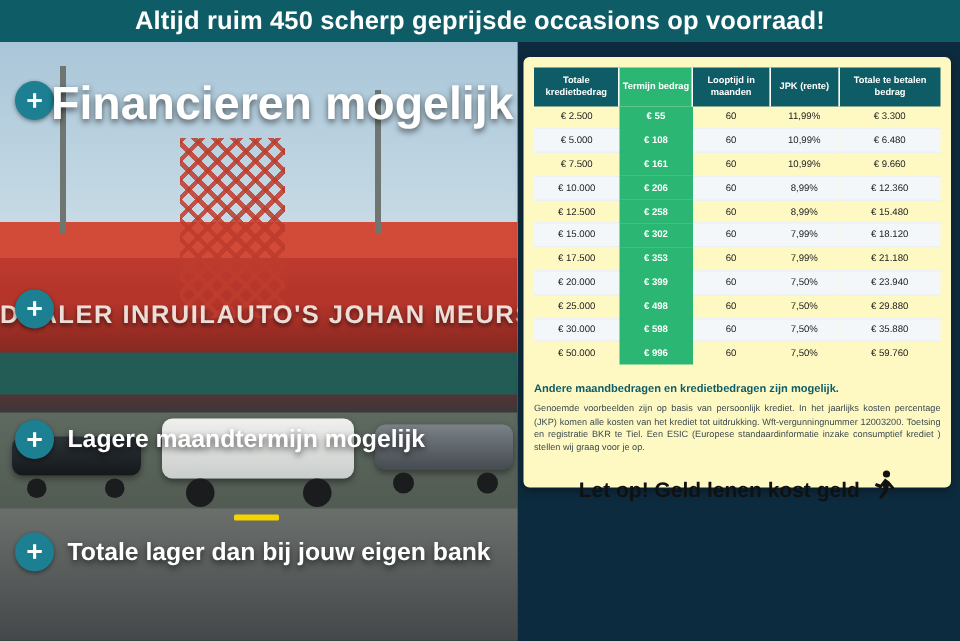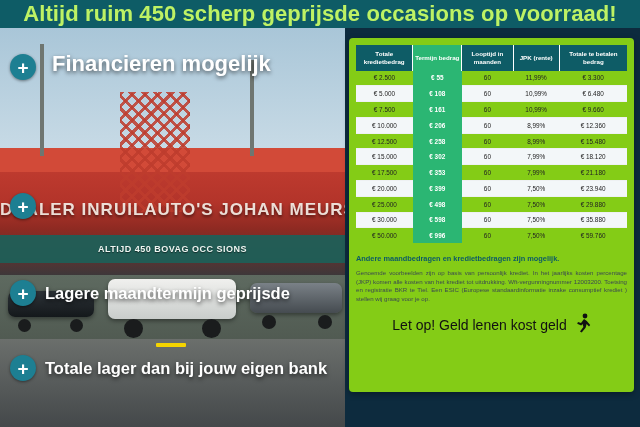--- a/index.html
+++ b/index.html
@@ -68,34 +68,33 @@
   .photo .wheel { position:absolute; background:#1a1c1d; border-radius:50%; }
   .photo .plate { position:absolute; background:#f5d400; height:4px; border-radius:1px; }
 
   
   .banner {
     position:absolute; left:0; top:0; width:640px; height:28px;
     background:#0e5c66;
     display:flex; align-items:center; justify-content:center;
   }
   .banner-text {
-    color:#bef264; font-size:22px; font-weight:bold; letter-spacing:.1px;
+    color:#ffffff; font-size:17px; font-weight:bold; letter-spacing:.1px;
     white-space:nowrap;
   }
 
   
   .left {
     position:absolute; left:0; top:28px; width:345px; height:399px;
   }
   .headline {
     position:absolute; left:34px; top:24px; width:300px;
-    color:#ffffff; font-size:22px; font-weight:bold; line-height:1.12;
+    color:#ffffff; font-size:31px; font-weight:bold; line-height:1.12;
     text-shadow:0 2px 4px rgba(0,0,0,.6);
     white-space:nowrap;
-    margin-left:18px;
   }
   .subheadline {
     position:absolute; left:62px; top:56px; width:280px;
     color:#ffffff; font-size:23px; font-weight:bold;
     text-shadow:0 2px 4px rgba(0,0,0,.6);
     white-space:nowrap;
   }
   .bullet {
     position:absolute; left:10px; display:flex; align-items:center; gap:9px;
   }
@@ -111,22 +110,22 @@
     color:#ffffff; font-size:16.5px; font-weight:bold;
     text-shadow:0 2px 4px rgba(0,0,0,.65);
     white-space:nowrap;
   }
   .b1 { top:165px; }
   .b2 { top:252px; }
   .b3 { top:327px; }
 
   
   .card {
-    position:absolute; left:349px; top:38px; width:285px; height:354px;
-    background:#84cc16; border-radius:4px;
+    position:absolute; left:349px; top:38px; width:285px; height:287px;
+    background:#fef9c3; border-radius:4px;
     box-shadow:0 2px 6px rgba(0,0,0,.35);
     padding:7px 7px 6px 7px;
   }
   table.rates {
     width:100%; border-collapse:collapse; table-layout:fixed;
   }
   table.rates th {
     background:#0e5c66; color:#ffffff; font-size:6.2px; font-weight:bold;
     padding:5px 1px; line-height:1.25; text-align:center; vertical-align:middle;
     border-right:1px solid #ffffff;
@@ -150,39 +149,38 @@
     line-height:1.3;
   }
   .note-body {
     margin-top:5px; color:#3c4a50; font-size:6.1px; line-height:1.45;
     text-align:justify;
   }
   .warn {
     margin-top:9px; display:flex; align-items:center; justify-content:center; gap:8px;
   }
   .warn-text {
-    color:#111; font-size:14px; font-weight:normal; white-space:nowrap;
+    color:#111; font-size:14px; font-weight:bold; white-space:nowrap;
   }
   .runner { flex:0 0 auto; }
 </style>
 </head>
 <body>
 
 <div class="banner">
   <div class="banner-text">Altijd ruim 450 scherp geprijsde occasions op voorraad!</div>
 </div>
 
 <div class="photo">
   <div class="sky"></div>
   <div class="building"></div>
   <div class="bld-roof"></div>
   <div class="tower"></div>
   <div class="bld-name">DEALER INRUILAUTO'S JOHAN MEURS</div>
   <div class="bld-band"></div>
-  <div class="bld-sign">ALTIJD 450 BOVAG OCC SIONS</div>
   <div class="ground"></div>
   <div class="road"></div>
 
   <div class="pole" style="left:40px; top:4%; height:28%;"></div>
   <div class="pole" style="left:250px; top:8%; height:24%;"></div>
 
   <div class="car dark" style="left:8px; top:66%; width:86px; height:26px;"></div>
   <div class="wheel" style="left:18px; top:73%; width:13px; height:13px;"></div>
   <div class="wheel" style="left:70px; top:73%; width:13px; height:13px;"></div>
 
@@ -203,21 +201,21 @@
   </div>
 
   <div class="headline">Financieren mogelijk</div>
 
   <div class="bullet b1">
     <div class="plus">+</div>
   </div>
 
   <div class="bullet b2">
     <div class="plus">+</div>
-    <div class="btxt">Lagere maandtermijn geprijsde</div>
+    <div class="btxt">Lagere maandtermijn mogelijk</div>
   </div>
 
   <div class="bullet b3">
     <div class="plus">+</div>
     <div class="btxt">Totale lager dan bij jouw eigen bank</div>
   </div>
 </div>
 
 <div class="card">
   <table class="rates">

